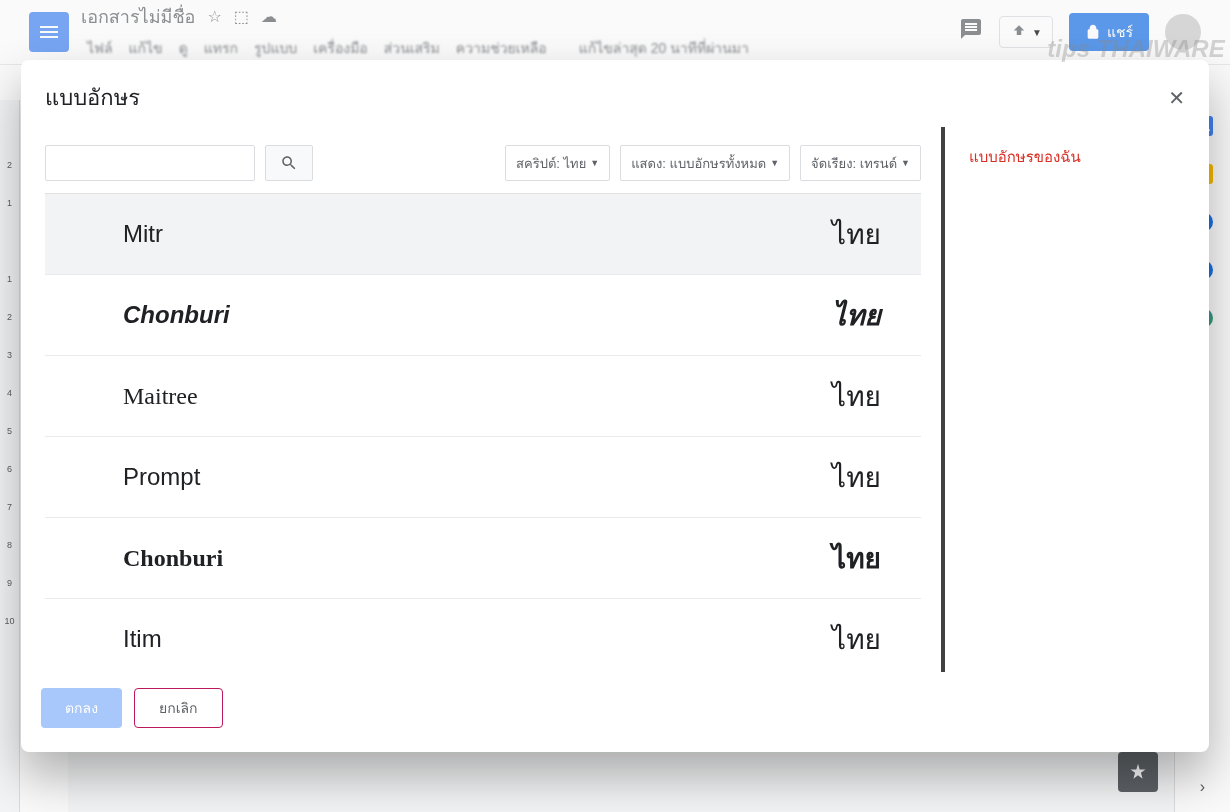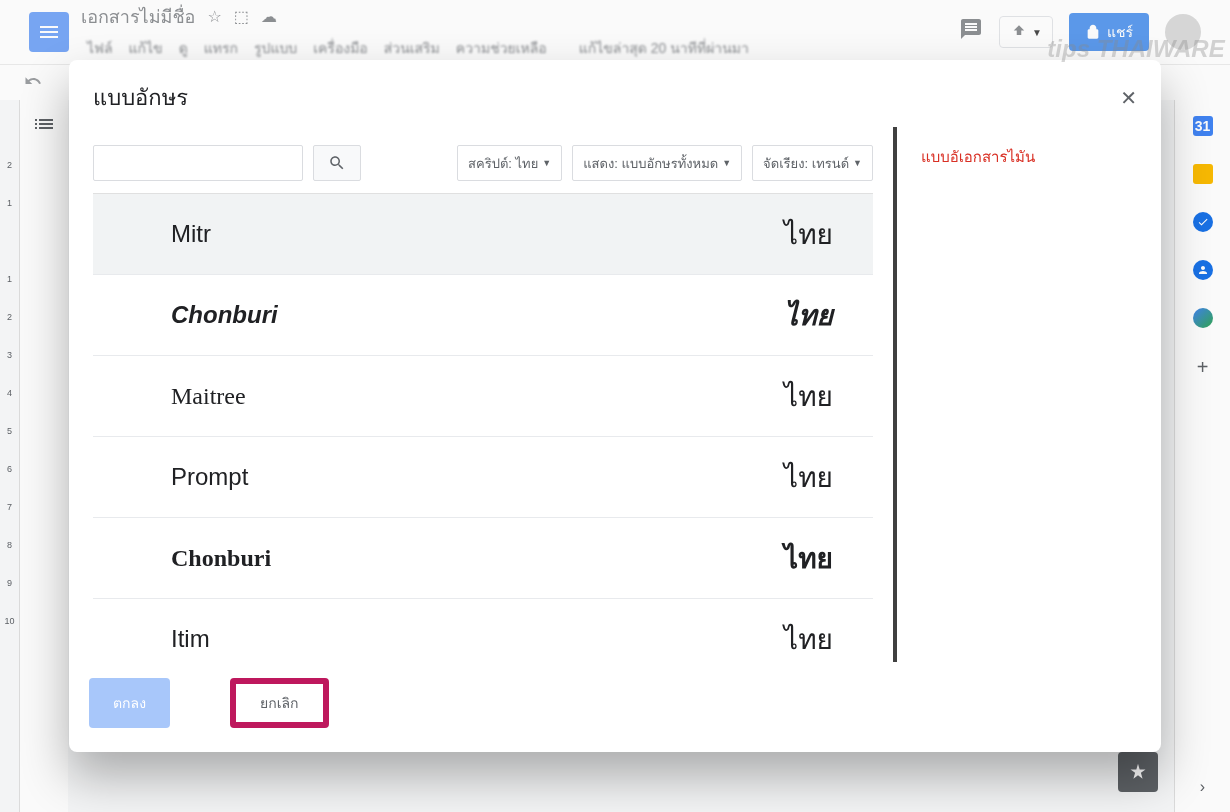--- a/index.html
+++ b/index.html
@@ -43,21 +43,21 @@
 .contacts-icon { background: #1a73e8; border-radius: 50%; }
 .maps-icon { background: linear-gradient(135deg, #4285f4, #34a853); border-radius: 50%; }
 .plus-icon { color: #5f6368; font-size: 20px; }
 .expand-icon { margin-top: auto; color: #5f6368; }
 
 
 .explore-btn { position: absolute; bottom: 20px; right: 72px; width: 40px; height: 40px; background: #5f6368; border-radius: 4px; display: flex; align-items: center; justify-content: center; color: white; }
 
 
 .modal-overlay { position: absolute; inset: 0; background: rgba(0,0,0,0.02); display: flex; align-items: flex-start; justify-content: center; padding-top: 60px; }
-.modal { background: white; width: 1092px; height: 692px; border-radius: 8px; box-shadow: 0 24px 48px rgba(0,0,0,0.3); display: flex; flex-direction: column; justify-content: center; }
+.modal { background: white; width: 1188px; height: 692px; border-radius: 8px; box-shadow: 0 24px 48px rgba(0,0,0,0.3); display: flex; flex-direction: column; justify-content: center; }
 .modal-header { display: flex; align-items: center; padding: 20px 24px 12px; }
 .modal-title { font-size: 22px; color: #202124; }
 .modal-close { margin-left: auto; color: #5f6368; font-size: 20px; cursor: pointer; background: none; border: none; }
 .modal-body { flex: 1; display: flex; padding: 0 24px; overflow: hidden; }
 .font-panel { flex: 1; display: flex; flex-direction: column; border-right: 4px solid #404040; padding-right: 20px; }
 .font-controls { display: flex; gap: 10px; padding: 18px 0 12px; align-items: center; }
 .search-box { width: 210px; height: 36px; border: 1px solid #dadce0; border-radius: 2px; padding: 0 8px; }
 .search-btn { width: 48px; height: 36px; border: 1px solid #dadce0; background: #f8f9fa; border-radius: 2px; display: flex; align-items: center; justify-content: center; color: #5f6368; cursor: pointer; }
 .filter-btn { height: 36px; border: 1px solid #dadce0; background: white; border-radius: 2px; padding: 0 10px; font-size: 13px; color: #5f6368; display: flex; align-items: center; gap: 4px; cursor: pointer; }
 .filter-btn .arrow { font-size: 9px; }
@@ -69,21 +69,21 @@
 .font-name { font-size: 24px; color: #202124; }
 .font-sample { font-size: 28px; color: #202124; }
 .font-item.italic .font-name, .font-item.italic .font-sample { font-style: italic; font-weight: bold; }
 .font-item.serif .font-name, .font-item.serif .font-sample { font-family: Georgia, serif; }
 .font-item.bold .font-name, .font-item.bold .font-sample { font-weight: bold; font-family: Georgia, serif; }
 .my-fonts-panel { width: 240px; padding: 18px 0 0 24px; }
 .my-fonts-title { color: #d93025; font-size: 15px; }
 .modal-footer { padding: 16px 20px 24px; display: flex; gap: 12px; }
 .btn { padding: 8px 24px; border-radius: 4px; font-size: 14px; cursor: pointer; }
 .btn-primary { background: #a8c7fa; color: white; border: none; }
-.btn-secondary { background: white; color: #5f6368; border: 6px solid #be185d; margin-left: 48px; }
+.btn-secondary { background: white; color: #5f6368; border: 1px solid #be185d; }
 
 
 .watermark { position: absolute; top: 4px; right: 4px; width: 180px; height: 90px; opacity: 0.35; pointer-events: none; color: #888; font-size: 24px; font-weight: bold; display: flex; align-items: center; justify-content: center; font-style: italic; }
 </style>
 </head>
 <body>
 
 <div class="header">
   <div class="docs-icon">
     <svg viewBox="0 0 24 24">
@@ -241,21 +241,21 @@
             <span class="font-name">Chonburi</span>
             <span class="font-sample">ไทย</span>
           </div>
           <div class="font-item">
             <span class="font-name">Itim</span>
             <span class="font-sample">ไทย</span>
           </div>
         </div>
       </div>
       <div class="my-fonts-panel">
-        <div class="my-fonts-title">แบบอัเอกสารไมัน</div>
+        <div class="my-fonts-title">แบบอักษรของฉัน</div>
       </div>
     </div>
     <div class="modal-footer">
       <button class="btn btn-primary">ตกลง</button>
       <button class="btn btn-secondary">ยกเลิก</button>
     </div>
   </div>
 </div>
 
 <div class="watermark">

